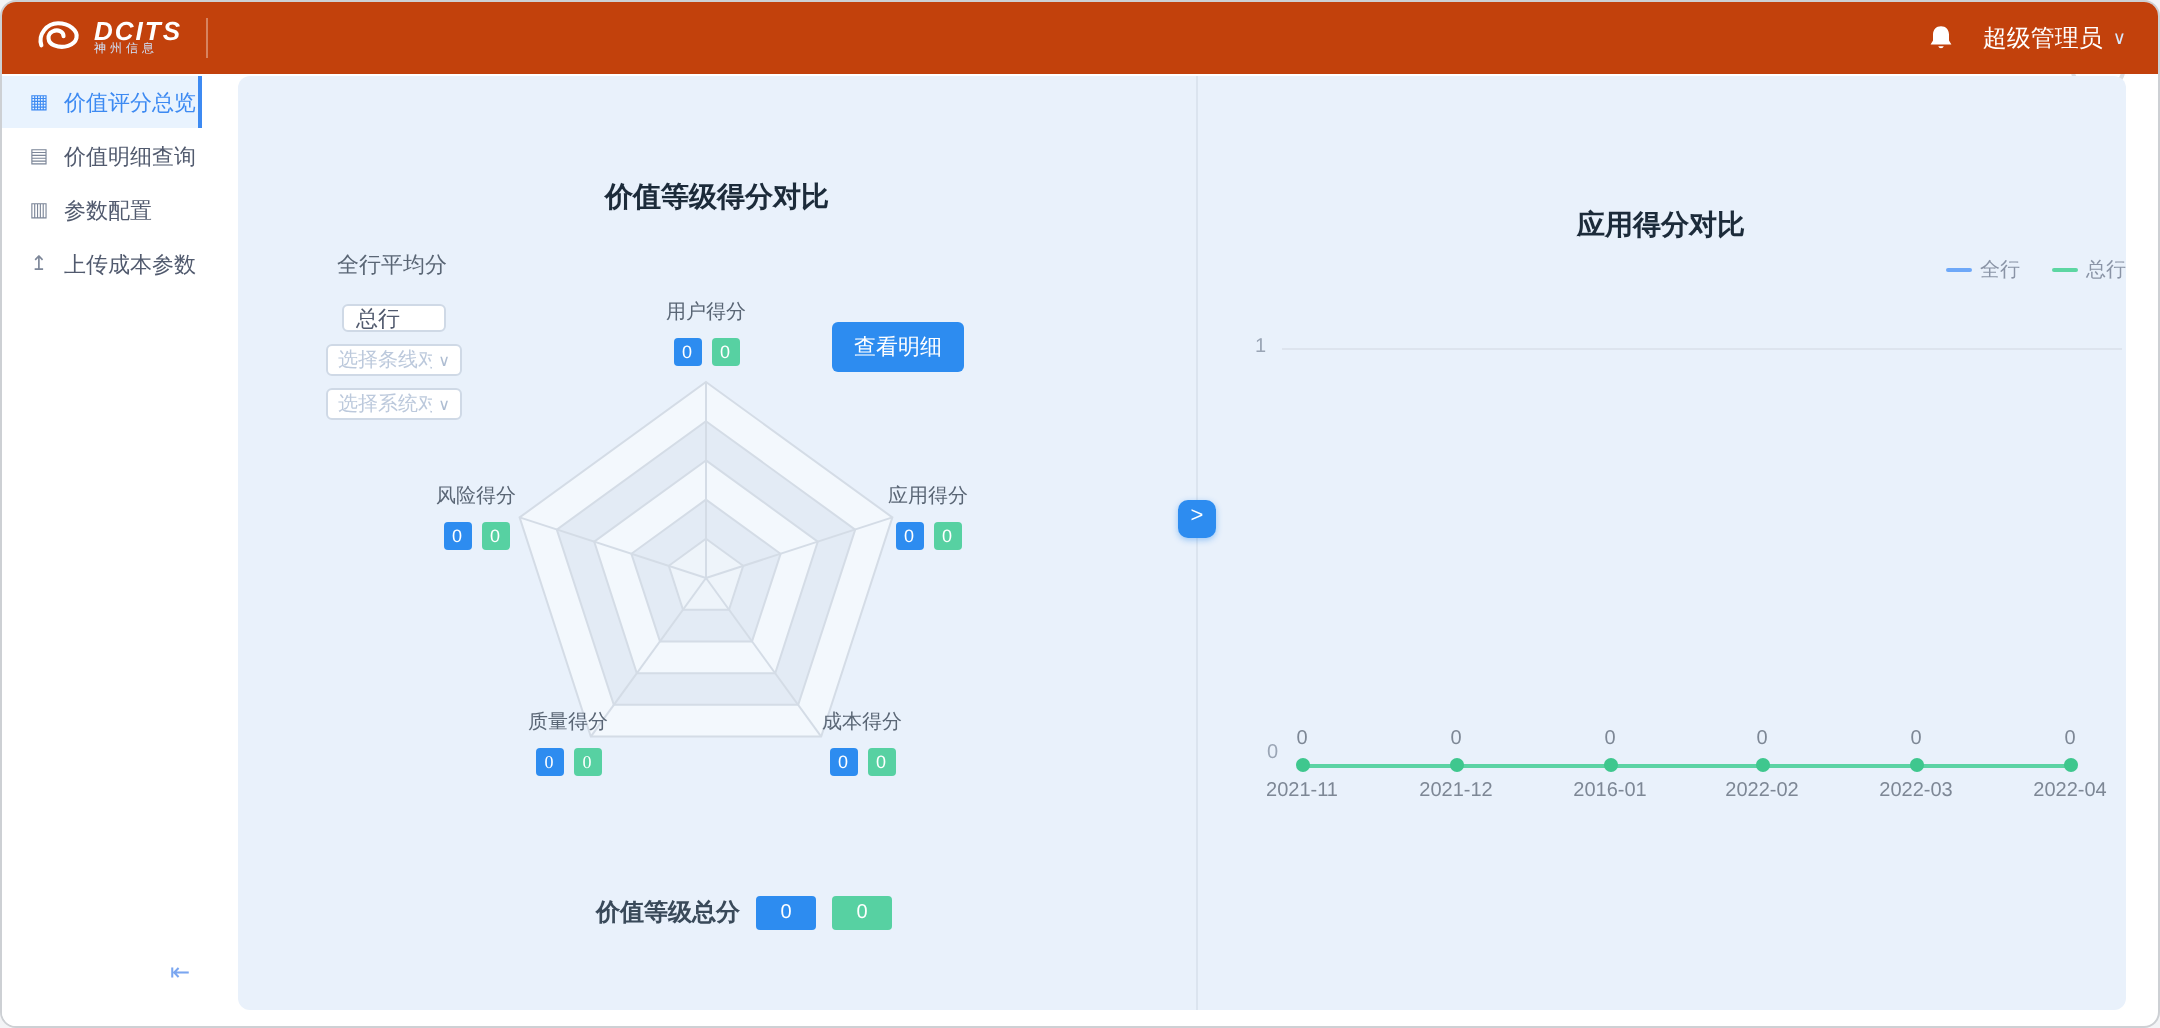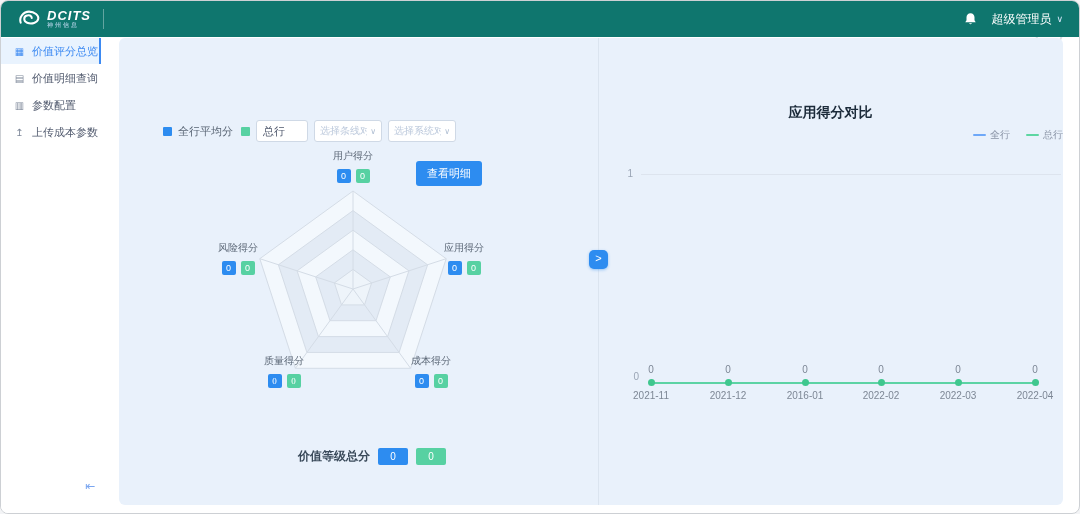--- a/index.html
+++ b/index.html
@@ -4,21 +4,21 @@
 <style>
   * { margin:0; padding:0; box-sizing:border-box; }
   html,body { background:#f3f4f6; }
   body { font-family:"Liberation Sans","DejaVu Sans",sans-serif; }
   .screen { position:relative; width:1080px; height:514px; background:#ffffff;
             border:1px solid #cdd0d4; border-radius:8px; overflow:hidden; }
   .abs { position:absolute; }
 
   
   .navbar { position:absolute; left:0; top:0; width:1080px; height:36px;
-            background:#0f766e; display:flex; align-items:center; z-index:5; color:#fff; }
+            background:#c2410c; display:flex; align-items:center; z-index:5; color:#fff; }
   .brand { display:flex; align-items:center; padding-left:16px; }
   .brand-swirl { margin-right:6px; display:flex; }
   .brand-txt .nm { font-size:13px; font-weight:bold; font-style:italic; letter-spacing:1px; line-height:13px; }
   .brand-txt .sb { font-size:6px; color:#cfe2fb; letter-spacing:2px; line-height:7px; }
   .brand-sep { width:1px; height:20px; background:rgba(255,255,255,.35); margin:0 12px; }
   .product { display:flex; align-items:center; gap:6px; }
   .product .nm { font-size:14px; font-weight:bold; line-height:14px; }
   .product .sb { font-size:6px; color:#bcd6f7; letter-spacing:1px; line-height:7px; }
   .nav-menu { display:flex; align-items:center; gap:27px; margin-left:32px; }
   .nav-item { font-size:12px; color:#eaf2fd; cursor:pointer; position:relative; padding:10px 0; white-space:nowrap; }
@@ -50,21 +50,21 @@
   .v-divider { position:absolute; left:479px; top:0; width:1px; height:100%; background:#dbe4ef; }
   .panel-toggle { position:absolute; left:470px; top:212px; width:19px; height:19px; border-radius:5px;
             background:#2d8cf0; color:#fff; font-size:11px; line-height:17px; text-align:center; cursor:pointer;
             box-shadow:0 1px 3px rgba(45,140,240,.45); }
 
   .chart-title { position:absolute; font-size:14px; font-weight:bold; color:#1c2b3a; text-align:center; }
   .lt-title { left:0; top:52px; width:479px; }
   .rt-title { left:479px; top:66px; width:465px; }
 
   
-  .controls { position:absolute; left:44px; top:81px; display:flex; align-items:center; gap:6px; height:24px; }
+  .controls { position:absolute; left:44px; top:81px; display:flex; align-items:center; gap:6px; height:24px;flex-direction:column; }
   .sq { width:9px; height:9px; border-radius:1px; display:inline-block; }
   .sq-blue { background:#2d8cf0; }
   .sq-green { background:#57d1a2; }
   .ctl-label { font-size:11px; color:#5a6675; margin-right:2px; }
   .ctl-input { width:52px; height:22px; border:1px solid #cfd9e6; border-radius:3px; background:#fff;
             font-size:11px; color:#515a6e; padding:0 6px; font-family:inherit; }
   .ctl-select { width:68px; height:22px; border:1px solid #cfd9e6; border-radius:3px; background:#fff;
             font-size:10px; color:#bcc9dc; display:flex; align-items:center; padding:0 5px; gap:3px; cursor:pointer; }
   .ctl-select .txt { flex:1; white-space:nowrap; overflow:hidden; }
   .ctl-select .caret { font-size:8px; color:#aebdd2; }
@@ -154,20 +154,21 @@
           <span>上传成本参数</span>
         </div>
       </div>
     <div class="side-collapse">⇤</div>
   </div>
 
   <div class="content">
     <div class="v-divider"></div>
     <div class="panel-toggle">&gt;</div>
 
+    <div class="chart-title lt-title">价值等级得分对比</div>
 
     <div class="controls">
       <span class="sq sq-blue"></span>
       <span class="ctl-label">全行平均分</span>
       <span class="sq sq-green"></span>
       <input class="ctl-input" readonly="" value="总行" style="">
       <div class="ctl-select">
         <span class="txt">选择条线对比</span>
         <span class="caret">∨</span>
       </div>

